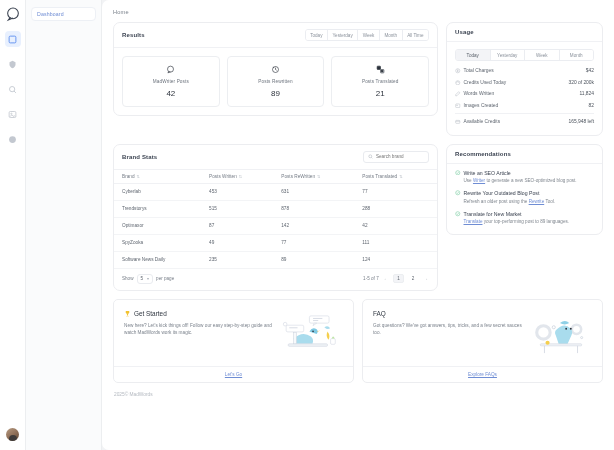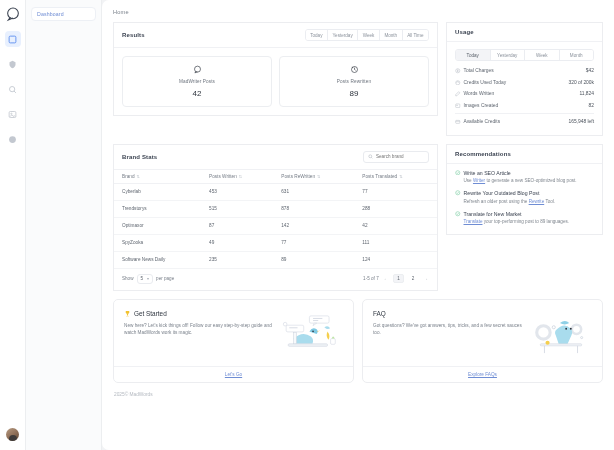--- a/index.html
+++ b/index.html
@@ -53,21 +53,21 @@
   
   .content {
     flex: 1; background: #ffffff; height: 450px;
     border-radius: 7px 0 0 7px; padding: 9px 11px 0 11px;
     overflow: hidden; position: relative;
   }
   .breadcrumb { font-size: 5.6px; color: #7b828c; margin-bottom: 7px; letter-spacing:.2px;}
 
   .row { display: flex; gap: 8px; align-items: flex-start; }
   .card {
-    background: #fff; border: 1px solid #ecedf0; border-radius: 0;
+    background: #fff; border: 1px solid #ecedf0; border-radius: 7px;
   }
   .card-head {
     display: flex; align-items: center; justify-content: space-between;
     padding: 6px 8px; border-bottom: 1px solid #f0f1f4;
   }
   .card-title { font-size: 6px; font-weight: bold; color: #3b4351; letter-spacing:.15px;}
 
   
   .tabs { display: flex; border: 1px solid #ebedf1; border-radius: 3px; overflow: hidden; }
   .tab {
@@ -240,20 +240,31 @@
           <div class="stat">
             <div class="stat-ico">
               <svg viewBox="0 0 24 24" fill="none" stroke="currentColor" stroke-width="1.7">
                 <circle cx="12" cy="12" r="8"></circle>
                   <path d="M12 7v5l3 2"></path>
                   <path d="M6 5l2 3"></path>
               </svg>
             </div>
             <div class="stat-label">Posts Rewritten</div>
             <div class="stat-val">89</div>
+          </div>
+          <div class="stat">
+            <div class="stat-ico">
+              <svg viewBox="0 0 24 24" fill="none" stroke="currentColor" stroke-width="1.7">
+                <rect x="3" y="3" width="9" height="9" rx="1.5" fill="currentColor"></rect>
+                <rect x="12" y="12" width="9" height="9" rx="1.5"></rect>
+                <rect x="14.5" y="14.5" width="4" height="4" fill="currentColor"></rect>
+              </svg>
+            </div>
+            <div class="stat-label">Posts Translated</div>
+            <div class="stat-val">21</div>
           </div>
         </div>
       </div>
 
       <div class="card" style="width:157px;">
         <div class="card-head">
           <div class="card-title">Usage</div>
         </div>
         <div class="tabs usage-tabs">
           <div class="tab active" style="flex:1;text-align:center;">Today</div>

